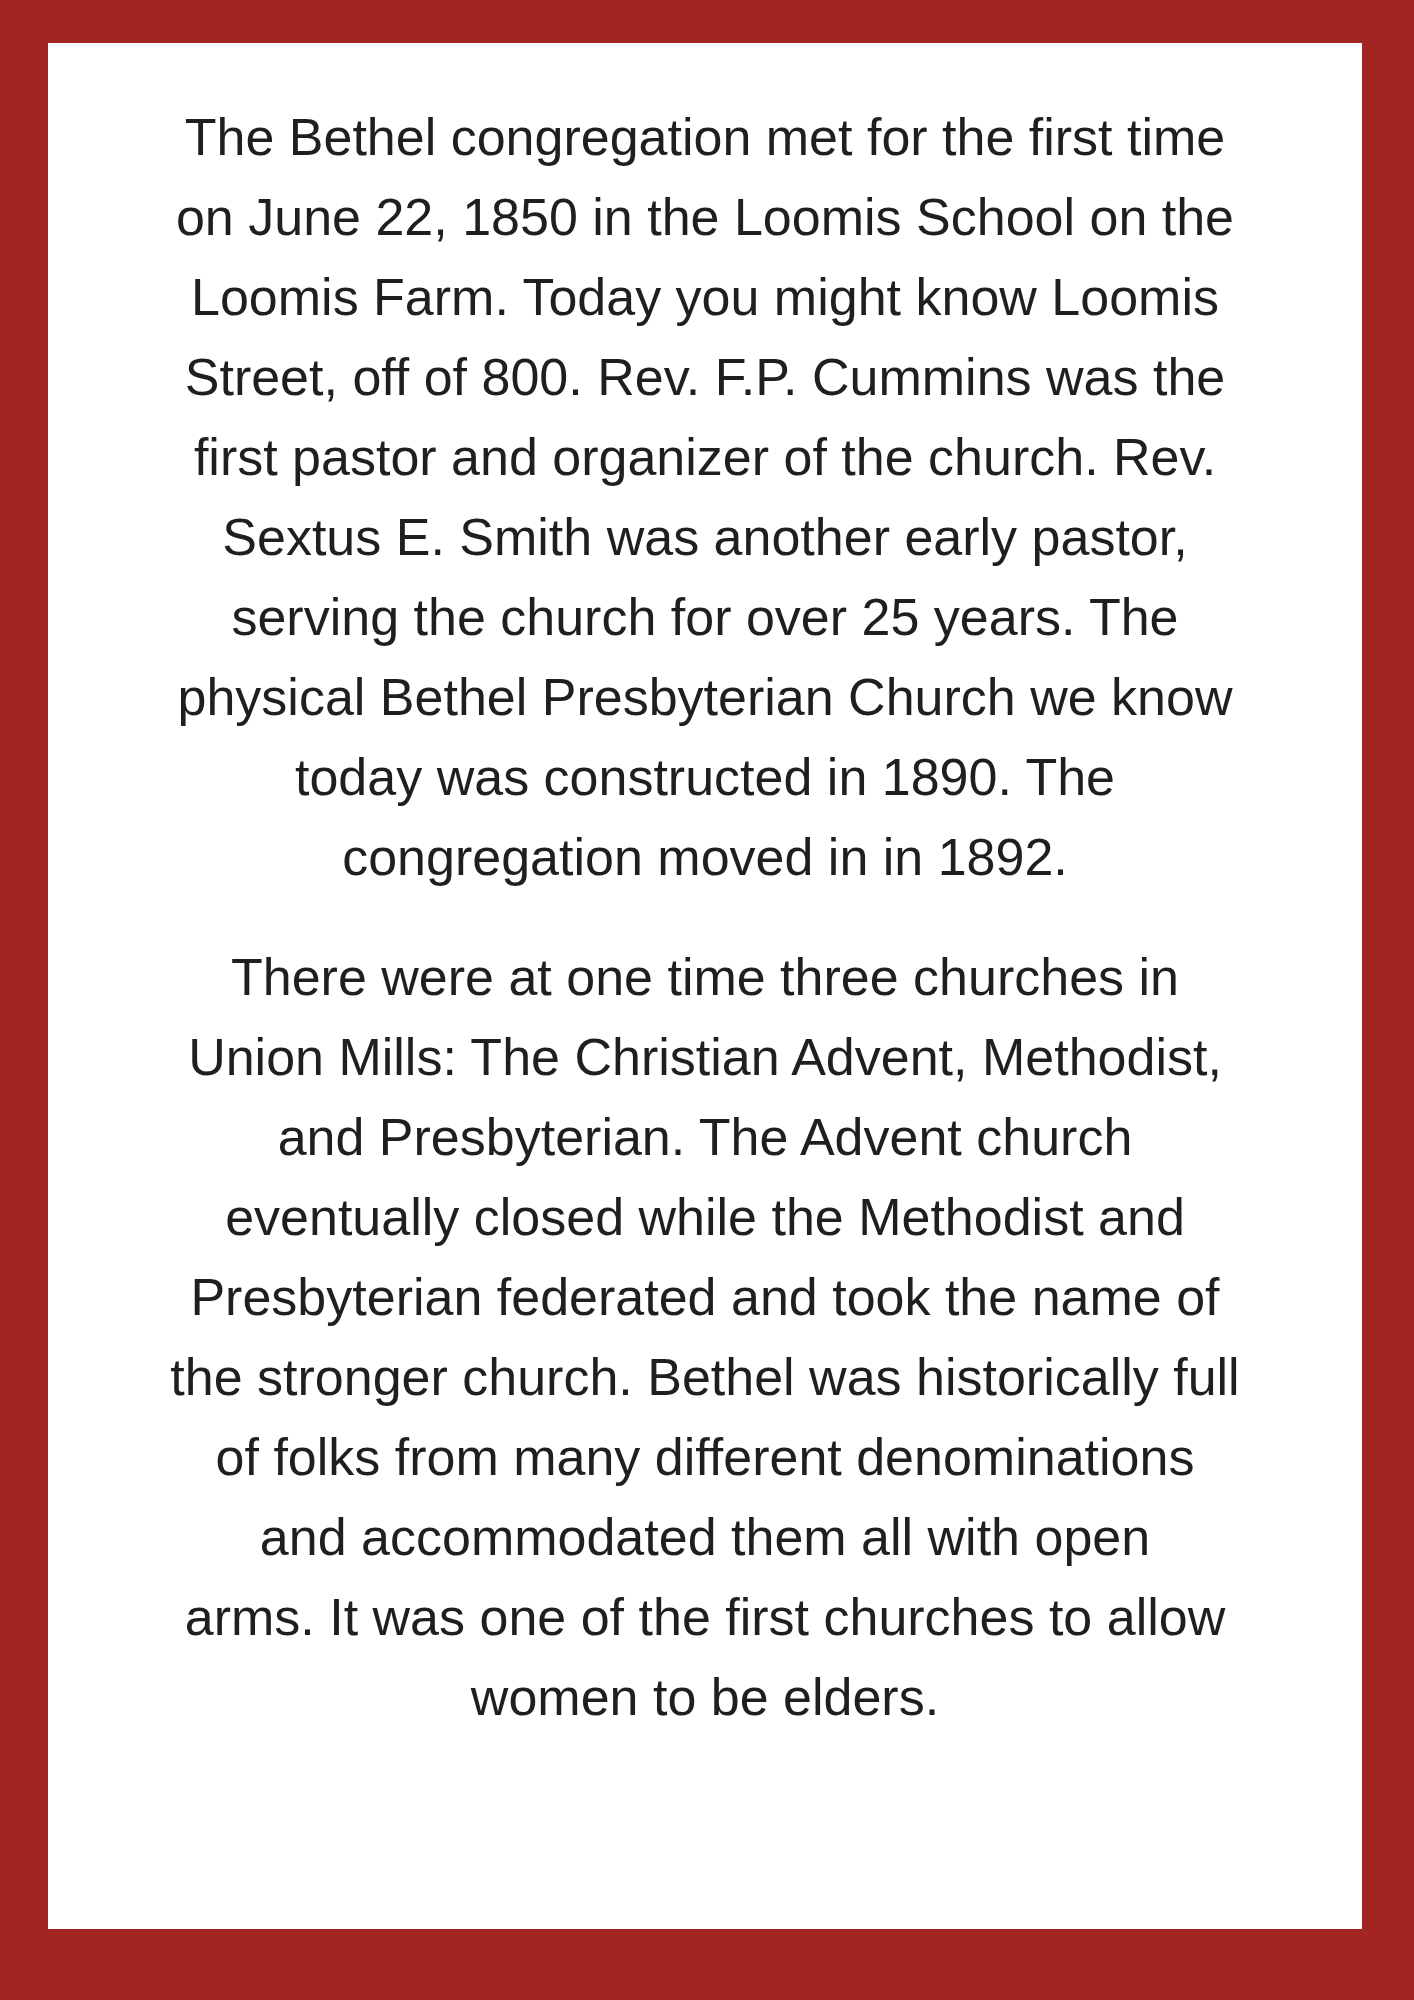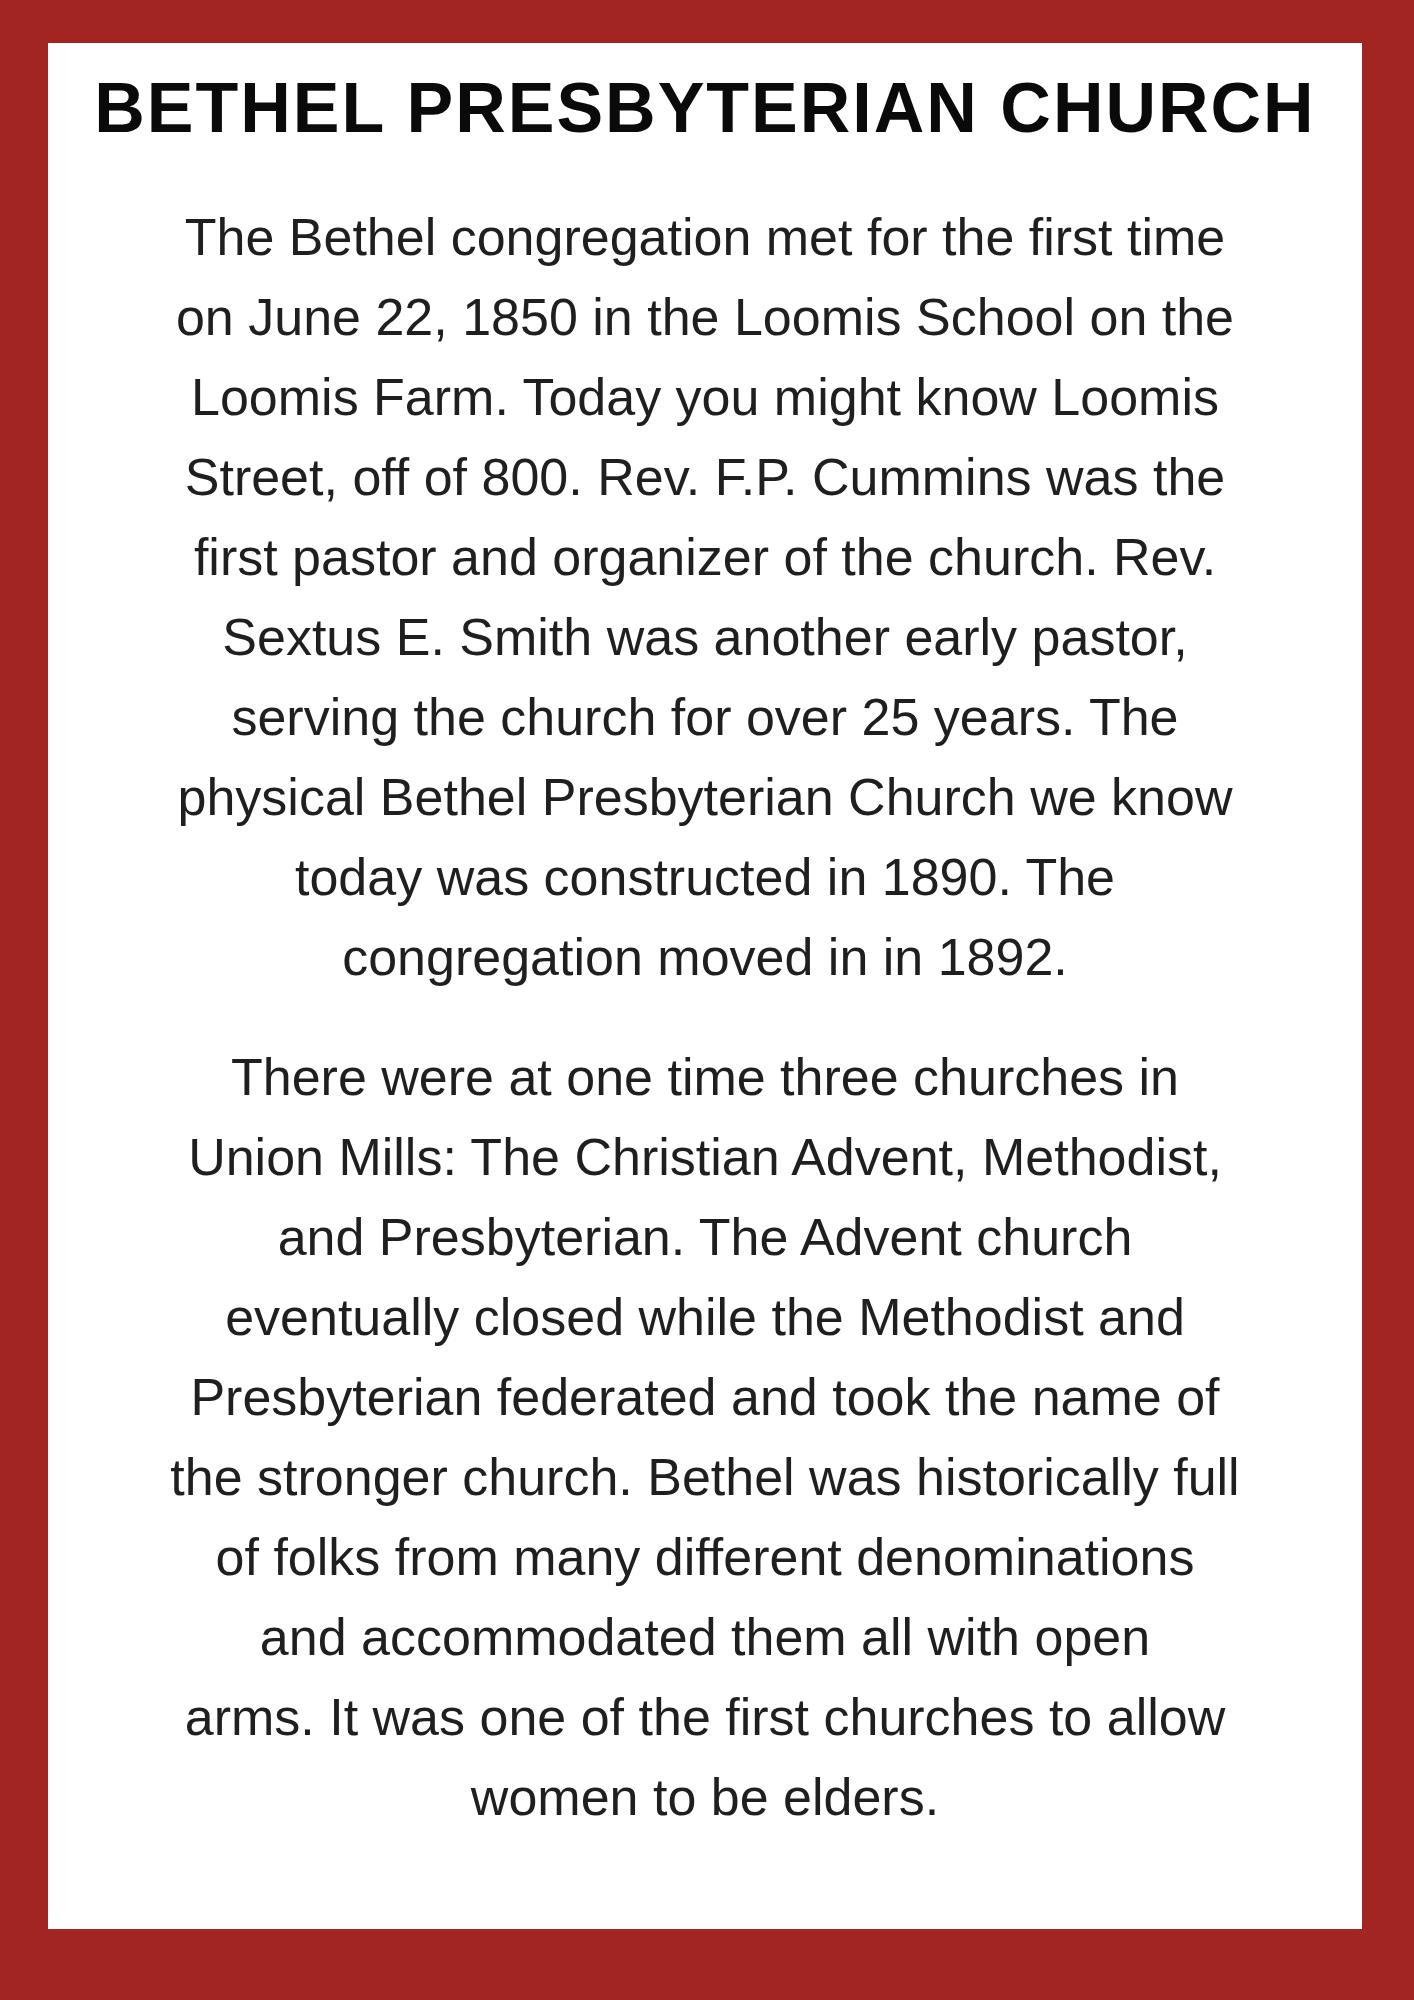--- a/index.html
+++ b/index.html
@@ -46,21 +46,20 @@
     white-space: pre-line; 
   }
   p.body-text.first { margin-top: 54px; }
   p.body-text.second { margin-top: 40px; }
 </style>
 </head>
 <body>
 
 <div class="poster-frame">
   <div class="card">
-    <h1 class="title">BETHEL PRESBYTERIAN CHURCH</h1>
     <p class="body-text first">The Bethel congregation met for the first time
 on June 22, 1850 in the Loomis School on the
 Loomis Farm. Today you might know Loomis
 Street, off of 800. Rev. F.P. Cummins was the
 first pastor and organizer of the church. Rev.
 Sextus E. Smith was another early pastor,
 serving the church for over 25 years. The
 physical Bethel Presbyterian Church we know
 today was constructed in 1890. The
 congregation moved in in 1892.</p>

